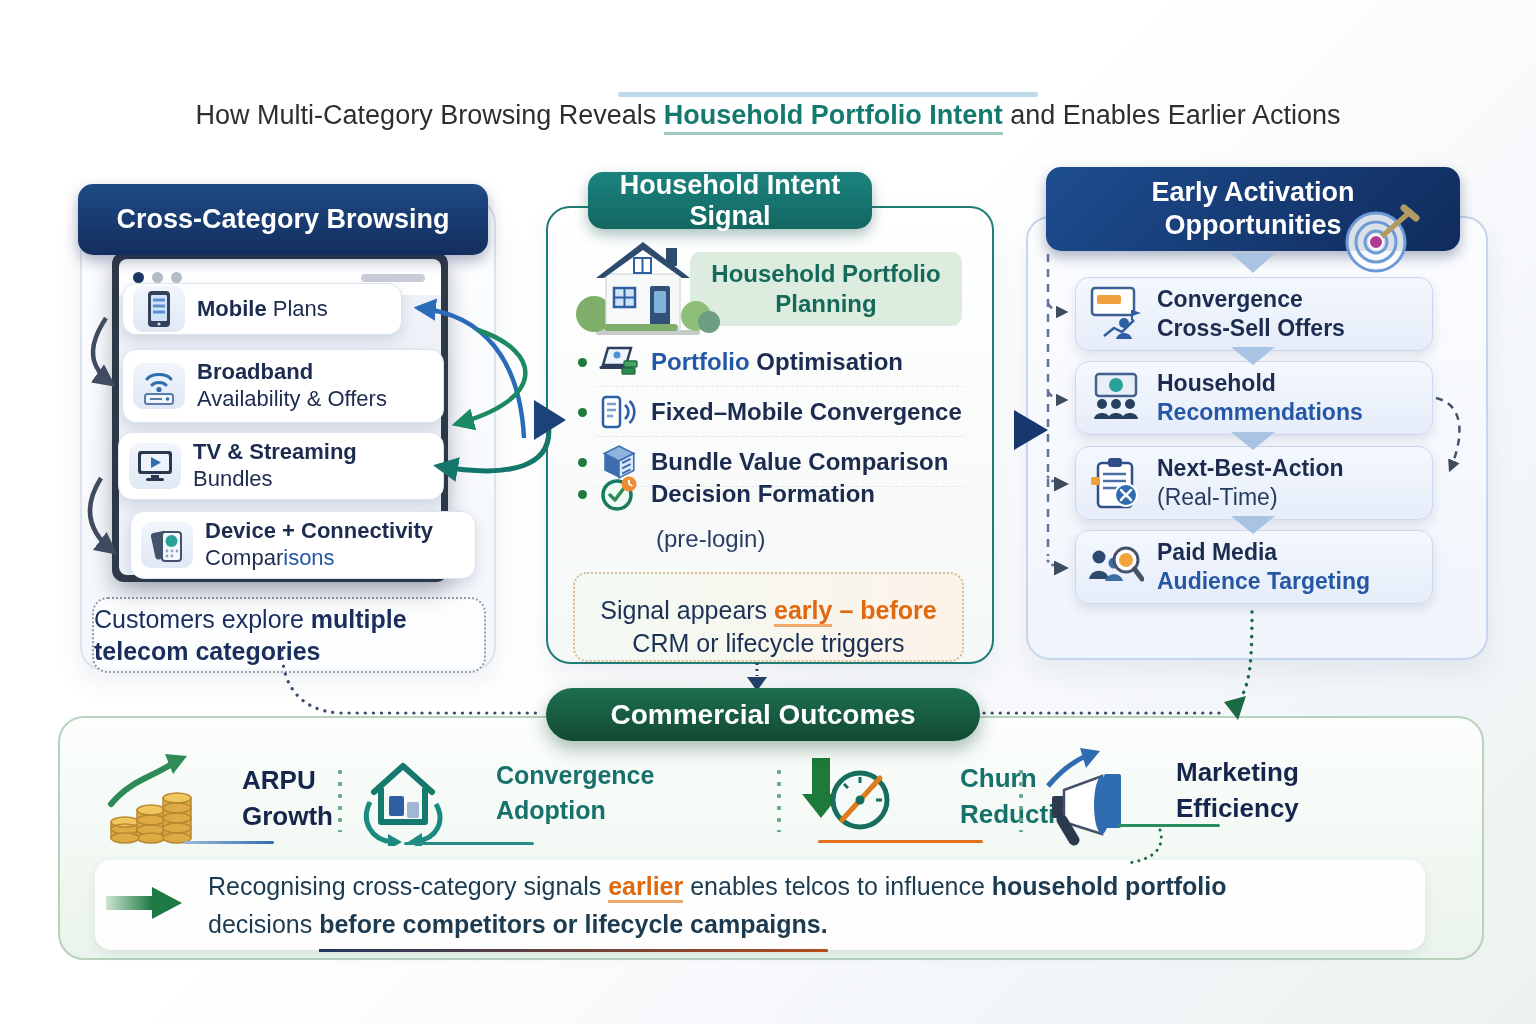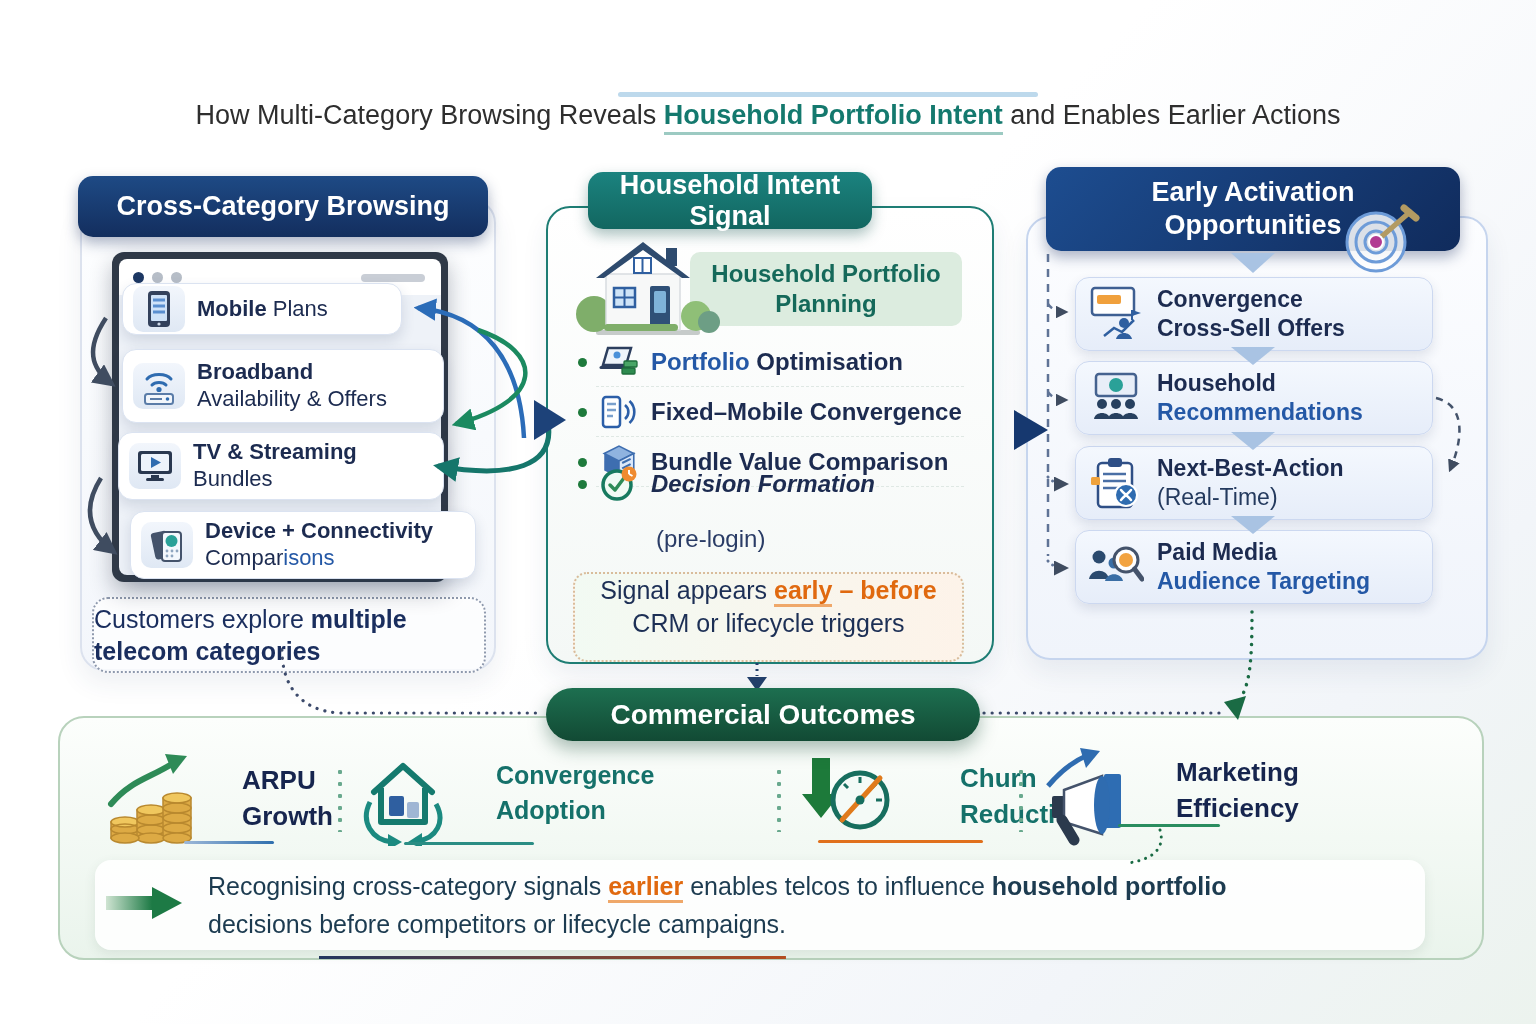--- a/index.html
+++ b/index.html
@@ -11,21 +11,21 @@
   .title{left:0;top:28px;width:100%;text-align:center;font-size:45px;font-weight:800;color:#1a2d5c;letter-spacing:-.5px;}
   .title-underline{left:618px;top:92px;width:420px;height:5px;background:#bdd9ec;border-radius:3px;}
   .subtitle{left:0;top:100px;width:100%;text-align:center;font-size:27px;color:#2e2e2e;}
   .subtitle .hl{color:#14796e;font-weight:800;border-bottom:3px solid #9ccac2;padding-bottom:2px;}
   
   .frame{border-radius:24px;box-shadow:0 12px 26px rgba(40,60,100,.08);}
   .f-left{left:80px;top:199px;width:412px;height:468px;border:2px solid #dce2ee;background:linear-gradient(180deg,#fdfeff,#f3f6fb);}
   .f-mid{left:546px;top:206px;width:444px;height:454px;border:2px solid #1e7d74;background:linear-gradient(180deg,#ffffff,#f4f8f6);}
   .f-right{left:1026px;top:216px;width:458px;height:440px;border:2px solid #c6d5ee;background:linear-gradient(180deg,#fcfdff,#f0f4fb);}
   .colhdr{border-radius:15px;color:#fff;font-weight:800;display:flex;align-items:center;justify-content:center;text-align:center;z-index:3;}
-  .h-left{left:78px;top:176px;width:410px;height:61px;font-size:27px;background:linear-gradient(180deg,#1e4a85,#132e5e);box-shadow:0 6px 14px rgba(20,40,90,.35);}
+  .h-left{left:78px;top:184px;width:410px;height:71px;font-size:27px;background:linear-gradient(180deg,#1e4a85,#132e5e);box-shadow:0 6px 14px rgba(20,40,90,.35);}
   .h-mid{left:588px;top:172px;width:284px;height:57px;font-size:27px;background:linear-gradient(180deg,#1b837f,#126660);box-shadow:0 6px 14px rgba(15,80,75,.35);}
   .h-right{left:1046px;top:167px;width:414px;height:84px;font-size:27px;line-height:1.22;background:linear-gradient(135deg,#1d4d90,#102b5c);box-shadow:0 6px 14px rgba(20,40,90,.35);}
   .h-right span{display:block;width:330px;}
   
   .browser{left:112px;top:252px;width:336px;height:330px;background:#2f3947;border-radius:12px;box-shadow:0 10px 22px rgba(20,30,50,.30);z-index:1;}
   .browser-top{position:absolute;left:7px;right:7px;top:7px;height:36px;background:#fff;border-radius:8px 8px 0 0;}
   .browser-body{position:absolute;left:7px;right:7px;top:43px;bottom:7px;background:#eef2f8;border-radius:0 0 8px 8px;}
   .dot{position:absolute;top:13px;width:11px;height:11px;border-radius:50%;}
   .pillbar{position:absolute;top:15px;right:16px;width:64px;height:8px;border-radius:4px;background:#c9ced6;}
   .lcard{background:#fff;border:1.5px solid #dbe3f1;border-radius:14px;box-shadow:0 6px 14px rgba(30,50,90,.14);
@@ -42,21 +42,21 @@
     font-size:24px;font-weight:800;display:flex;align-items:center;justify-content:center;text-align:center;line-height:1.25;z-index:2;}
   .house{left:568px;top:230px;z-index:3;}
   .brow{left:578px;width:404px;height:44px;display:flex;align-items:center;gap:10px;}
   .bdot{flex:0 0 9px;height:9px;border-radius:50%;background:#1e7a3c;}
   .bic{flex:0 0 44px;display:flex;align-items:center;justify-content:center;}
   .btxt{font-size:24px;font-weight:800;color:#1c2b50;white-space:nowrap;}
   .btxt .blue{color:#2458a6;}
   .bsub{left:656px;font-size:24px;color:#2a3c66;}
   .bsep{left:596px;width:368px;height:0;border-top:1.5px dashed #dfe8e4;}
   .mid-note{left:573px;top:572px;width:387px;height:86px;border:2px dotted #d9bc9b;border-radius:14px;
-    background:linear-gradient(90deg,#f2faf3,#fdf3e9);display:flex;align-items:flex-start;justify-content:center;
+    background:linear-gradient(90deg,#f2faf3,#fdf3e9);display:flex;align-items:flex-end;justify-content:center;
     text-align:center;font-size:25px;color:#1c2f55;line-height:1.32;}
   .em-or{color:#e0690f;font-weight:800;}
   .em-or.u{border-bottom:3px solid #efa86a;}
   
   .rbox{left:1075px;width:358px;height:74px;background:linear-gradient(180deg,#f4f8fe,#e6edf9);
     border:1.5px solid #ccd8f0;border-radius:14px;box-shadow:0 5px 12px rgba(30,50,90,.12);
     display:flex;align-items:center;gap:13px;padding:6px 12px;box-sizing:border-box;z-index:2;}
   .rbox .ric{flex:0 0 56px;display:flex;align-items:center;justify-content:center;}
   .rtxt{font-size:23px;line-height:1.28;color:#1c2b50;}
   .rtxt .l1{font-weight:800;}
@@ -73,21 +73,21 @@
   .otext{font-size:26px;font-weight:800;line-height:1.4;z-index:2;margin-left:44px;}
   .o-navy{color:#16254e;}
   .o-teal{color:#15716a;}
   .uline{height:3px;border-radius:2px;z-index:2;}
   .vdots{width:6px;background-image:radial-gradient(circle,#69a98e 2px,transparent 2.4px);
     background-size:6px 12px;background-repeat:repeat-y;background-position:center top;z-index:2;}
   .footbar{left:95px;top:860px;width:1330px;height:90px;border-radius:16px;background:rgba(255,255,255,.88);
     box-shadow:0 4px 12px rgba(60,90,70,.10);z-index:2;}
   .foottext{left:208px;top:868px;width:1210px;font-size:25px;color:#1c3b50;line-height:1.5;z-index:3;}
   .foottext .b{font-weight:800;}
-  .foottext .ugrad{font-weight:400;background:linear-gradient(90deg,#22365e,#b44d1e) no-repeat bottom/100% 3px;padding-bottom:21px;}
+  .foottext .ugrad{font-weight:700;background:linear-gradient(90deg,#22365e,#b44d1e) no-repeat bottom/100% 3px;padding-bottom:14px;}
   svg{display:block;}
   .overlay{left:0;top:0;z-index:5;pointer-events:none;}
 </style>
 </head>
 <body>
 
 <div class="canvas">
 
   <div class="abs title-underline"></div>
   <div class="abs subtitle">
@@ -249,21 +249,21 @@
           <polygon points="32,10 18,17 18,33 32,26" fill="#dce9fb" stroke="#3e6eb0" stroke-width="1.5"></polygon>
           <line x1="21" y1="19" x2="29" y2="15" stroke="#3e6eb0" stroke-width="2"></line>
           <line x1="21" y1="24" x2="29" y2="20" stroke="#3e6eb0" stroke-width="2"></line>
           <line x1="21" y1="29" x2="29" y2="25" stroke="#3e6eb0" stroke-width="2"></line>
         </svg>
     </span>
     <span class="btxt">Bundle Value Comparison</span>
   </div>
   <div class="abs bsep" style="top:486px;"></div>
 
-  <div class="abs brow" style="top:462px;font-style:italic;">
+  <div class="abs brow" style="top:472px;">
     <span class="bdot"></span>
     <span class="bic">
       <svg width="38" height="38" viewBox="0 0 38 38">
           <circle cx="17" cy="20" r="14" fill="#f0faf4" stroke="#177a5f" stroke-width="3.5"></circle>
           <path d="M10 20 L15 25 L24 13" fill="none" stroke="#2e8b57" stroke-width="3.5" stroke-linecap="round" stroke-linejoin="round"></path>
           <circle cx="29" cy="9" r="7.5" fill="#ef8b30"></circle>
           <line x1="29" y1="9" x2="29" y2="5" stroke="#fff" stroke-width="2"></line>
           <line x1="29" y1="9" x2="32.5" y2="11" stroke="#fff" stroke-width="2"></line>
         </svg>
     </span>

